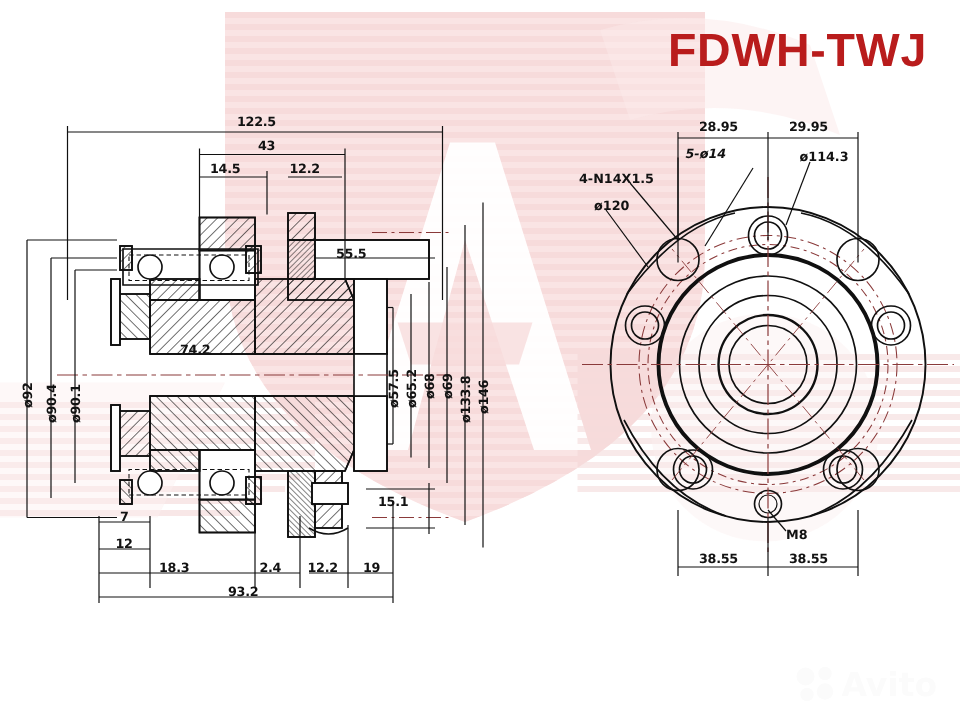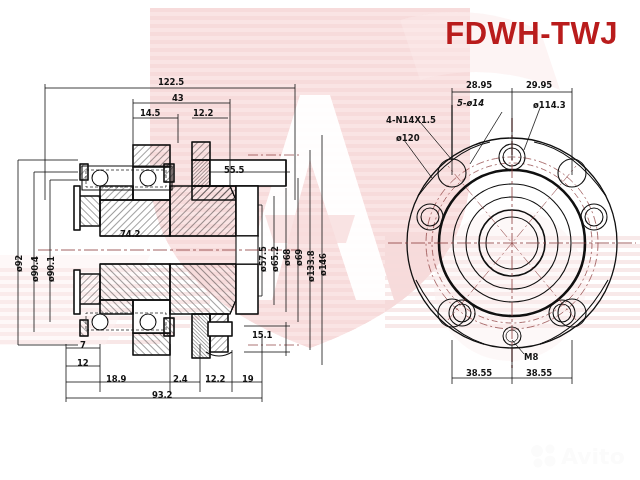--- a/index.html
+++ b/index.html
@@ -271,21 +271,21 @@
 
   <div class="dim rot" style="left:258px;top:272px;">ø57.5</div>
   <div class="dim rot" style="left:270px;top:272px;">ø65.2</div>
   <div class="dim rot" style="left:282px;top:266px;">ø68</div>
   <div class="dim rot" style="left:294px;top:266px;">ø69</div>
   <div class="dim rot" style="left:306px;top:282px;">ø133.8</div>
   <div class="dim rot" style="left:318px;top:276px;">ø146</div>
 
   <div class="dim" style="left:80px;top:340px;">7</div>
   <div class="dim" style="left:77px;top:358px;">12</div>
-  <div class="dim" style="left:106px;top:374px;">18.9</div>
+  <div class="dim" style="left:106px;top:374px;">18.3</div>
   <div class="dim" style="left:173px;top:374px;">2.4</div>
   <div class="dim" style="left:205px;top:374px;">12.2</div>
   <div class="dim" style="left:242px;top:374px;">19</div>
   <div class="dim" style="left:152px;top:390px;">93.2</div>
   <div class="dim" style="left:252px;top:330px;">15.1</div>
 
   <svg class="layer" id="end-view">
     <g stroke="#101010" fill="none">
 
       <circle cx="512" cy="243" r="105" stroke-width="1.3"></circle>

